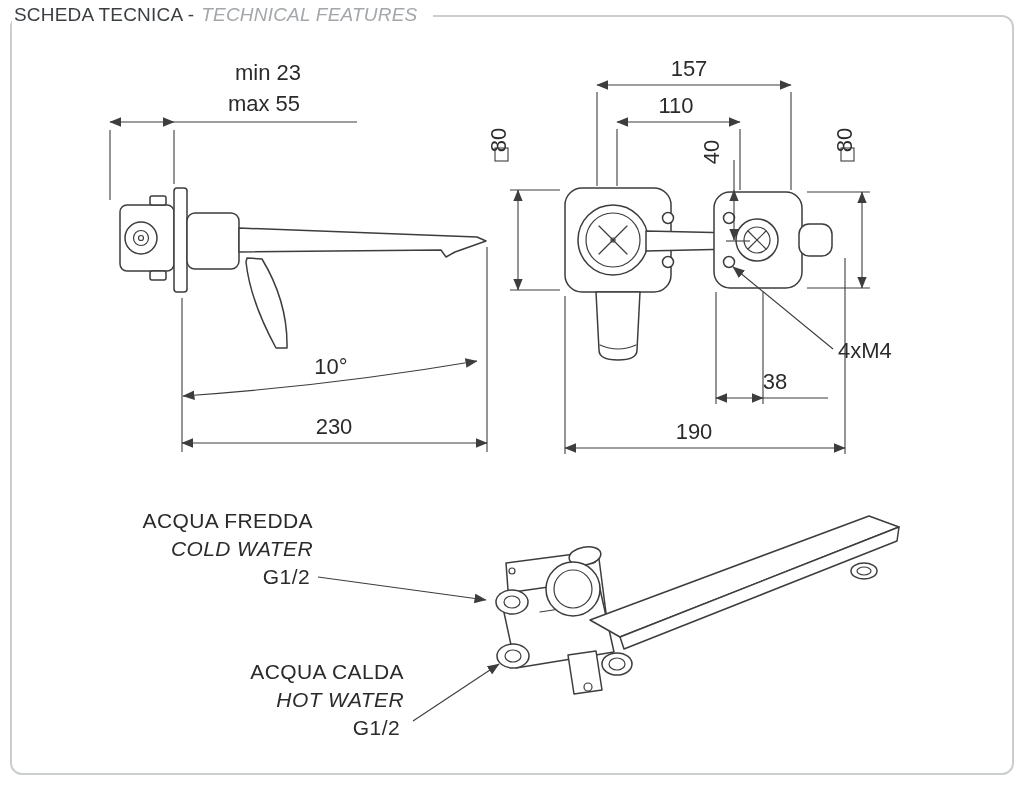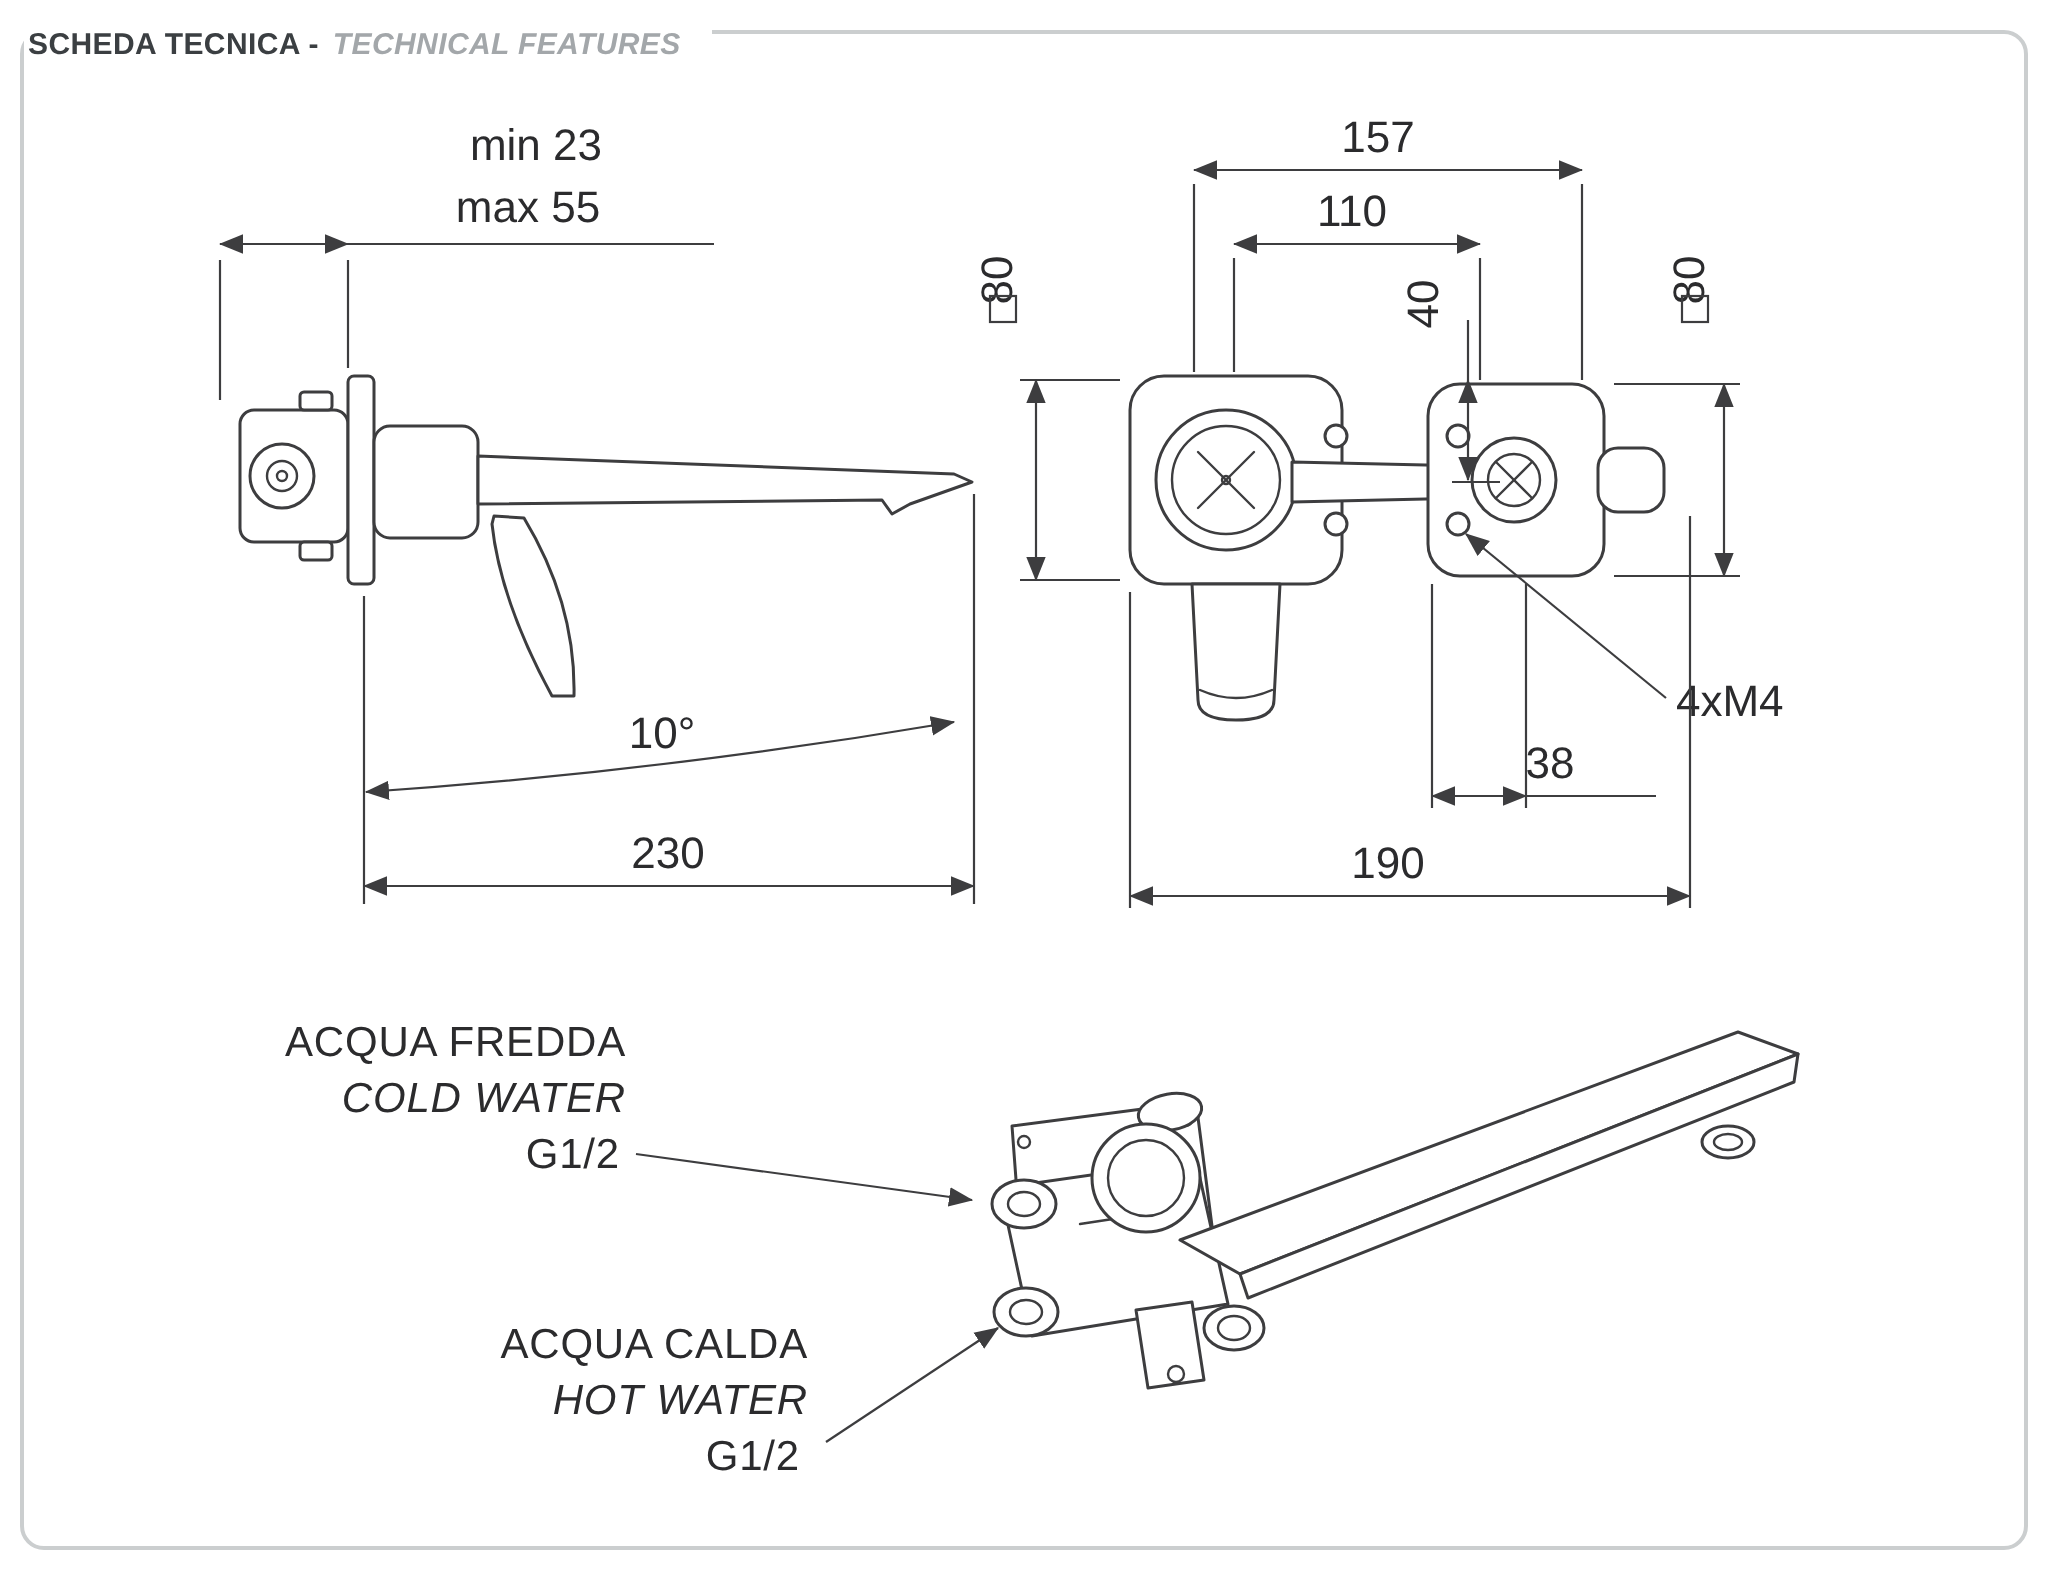--- a/index.html
+++ b/index.html
@@ -1,22 +1,22 @@
 <!DOCTYPE html>
 <html><head>
 <meta charset="utf-8">
 <style>
   * { margin:0; padding:0; box-sizing:border-box; }
   html,body { width:1024px; height:785px; background:#ffffff;
               font-family:"Liberation Sans", sans-serif; }
   .page { position:relative; width:1024px; height:785px; background:#fff; overflow:hidden; }
   .frame { position:absolute; left:10px; top:15px; right:10px; bottom:10px;
            border:2px solid #cbcecf; border-radius:12px; }
-  .header { position:absolute; left:12px; top:14px; z-index:2; background:#fff;
-            padding:0 16px 2px 2px; font-size:15px; font-weight:bold;
+  .header { position:absolute; left:12px; top:4px; z-index:2; background:#fff;
+            padding:0 16px 2px 2px; font-size:19px; font-weight:normal;
             white-space:nowrap; letter-spacing:0.2px; }
   .header .it { color:#3b3f42; }
   .header .en { color:#a3a7aa; font-style:italic; margin-left:7px; }
   svg.drawing { position:absolute; left:0; top:0; z-index:1; }
   .part  { fill:#ffffff; stroke:#3d3d3f; stroke-width:1.5; stroke-linejoin:round; stroke-linecap:round; }
   .pline { fill:none; stroke:#3d3d3f; stroke-width:1.2; stroke-linecap:round; }
   .dim   { stroke:#3d3d3f; stroke-width:1.1; fill:none; }
   text   { fill:#2b2b2d; }
   .dtext { font-size:22px; }
   .ltext { font-size:21px; letter-spacing:0.4px; }

